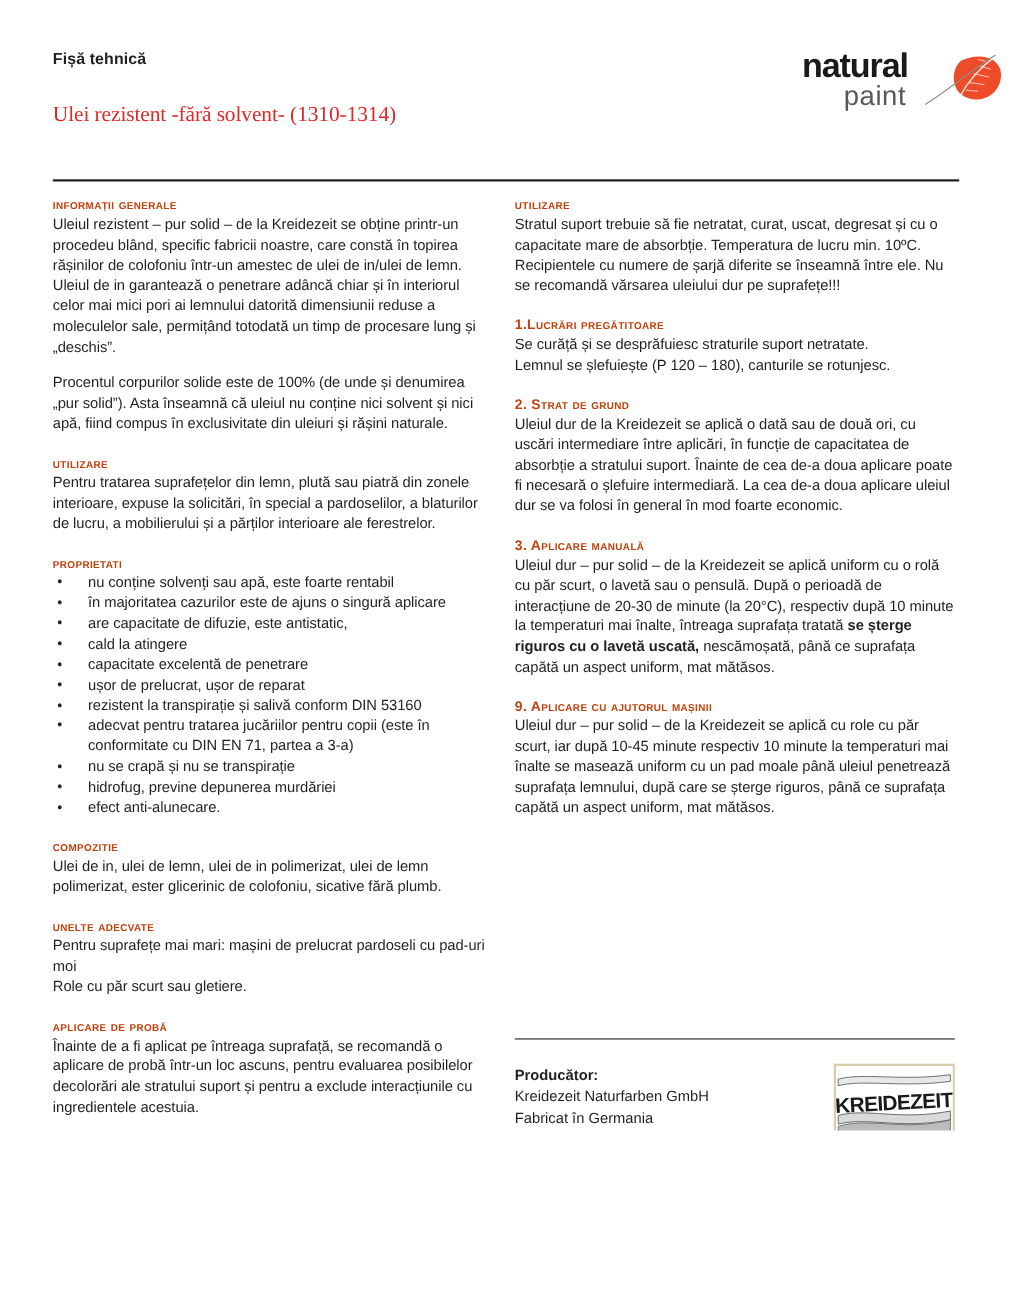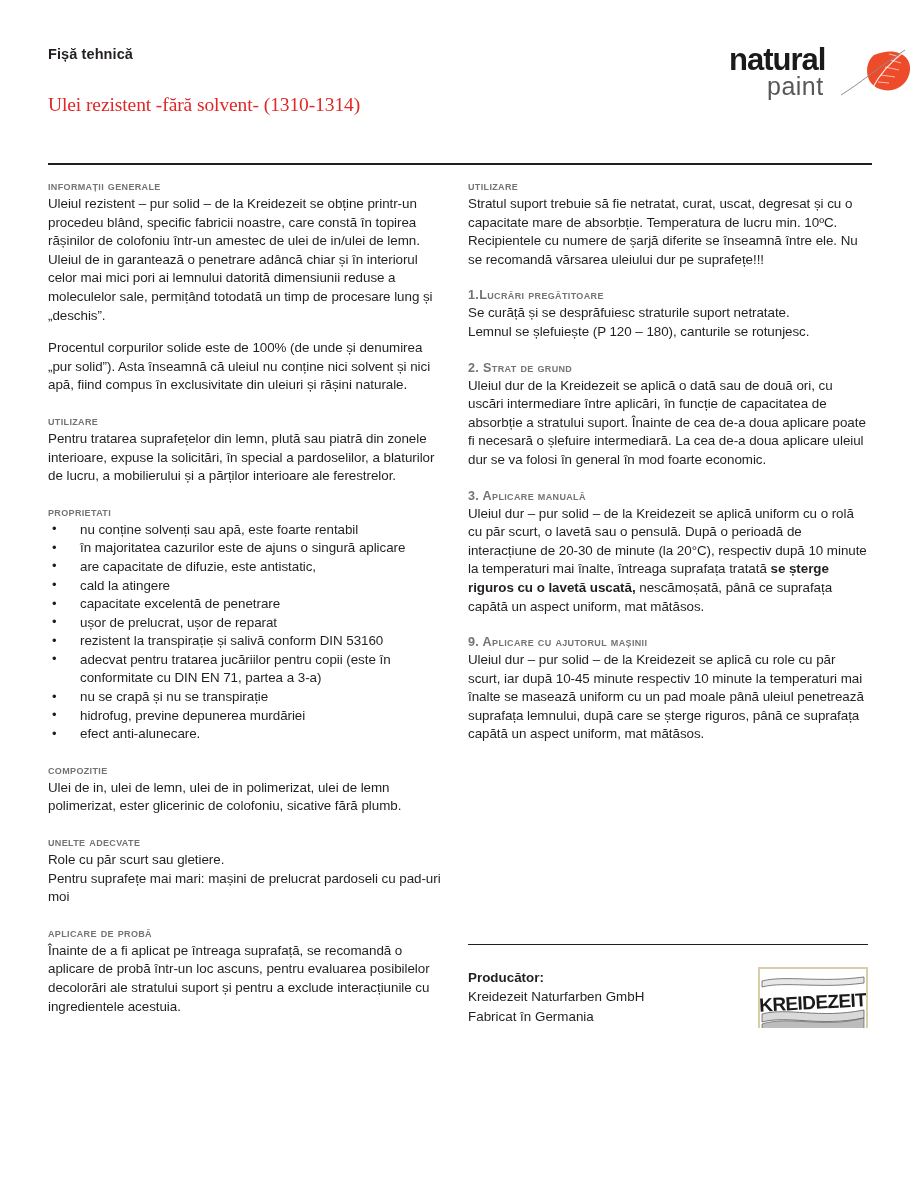--- a/index.html
+++ b/index.html
@@ -90,21 +90,21 @@
 
   h2.sec {
     font-size: 12.6px;
     font-weight: bold;
     font-variant: small-caps;
     text-transform: lowercase;
     letter-spacing: 0.35px;
     margin: 0;
     padding: 0;
     line-height: 17px;
-    color: #737373;
+    color: #c2410c;
   }
   h2.sec.keepcase {
     text-transform: none;
   }
   p.body {
     margin: 0;
     padding: 0;
   }
   .gap-sec { height: 18px; }
   .gap-sm  { height: 14px; }
@@ -205,22 +205,22 @@
       <li>hidrofug, previne depunerea murdăriei</li>
       <li>efect anti-alunecare.</li>
     </ul>
 
     <div class="gap-sec"></div>
     <h2 class="sec">Compozitie</h2>
     <p class="body">Ulei de in, ulei de lemn, ulei de in polimerizat, ulei de lemn polimerizat, ester glicerinic de colofoniu, sicative fără plumb.</p>
 
     <div class="gap-sec"></div>
     <h2 class="sec">Unelte adecvate</h2>
+    <p class="body">Pentru suprafețe mai mari: mașini de prelucrat pardoseli cu pad-uri moi</p>
     <p class="body">Role cu păr scurt sau gletiere.</p>
-    <p class="body">Pentru suprafețe mai mari: mașini de prelucrat pardoseli cu pad-uri moi</p>
 
     <div class="gap-sec"></div>
     <h2 class="sec">Aplicare de probă</h2>
     <p class="body">Înainte de a fi aplicat pe întreaga suprafață, se recomandă o aplicare de probă într-un loc ascuns, pentru evaluarea posibilelor decolorări ale stratului suport și pentru a exclude interacțiunile cu ingredientele acestuia.</p>
   </div>
 
   <div class="col col-right">
 
     <h2 class="sec">Utilizare</h2>
     <p class="body">Stratul suport trebuie să fie netratat, curat, uscat, degresat și cu o capacitate mare de absorbție. Temperatura de lucru min. 10ºC.  Recipientele cu numere de șarjă diferite se înseamnă între ele. Nu se recomandă vărsarea uleiului dur pe suprafețe!!!</p>

